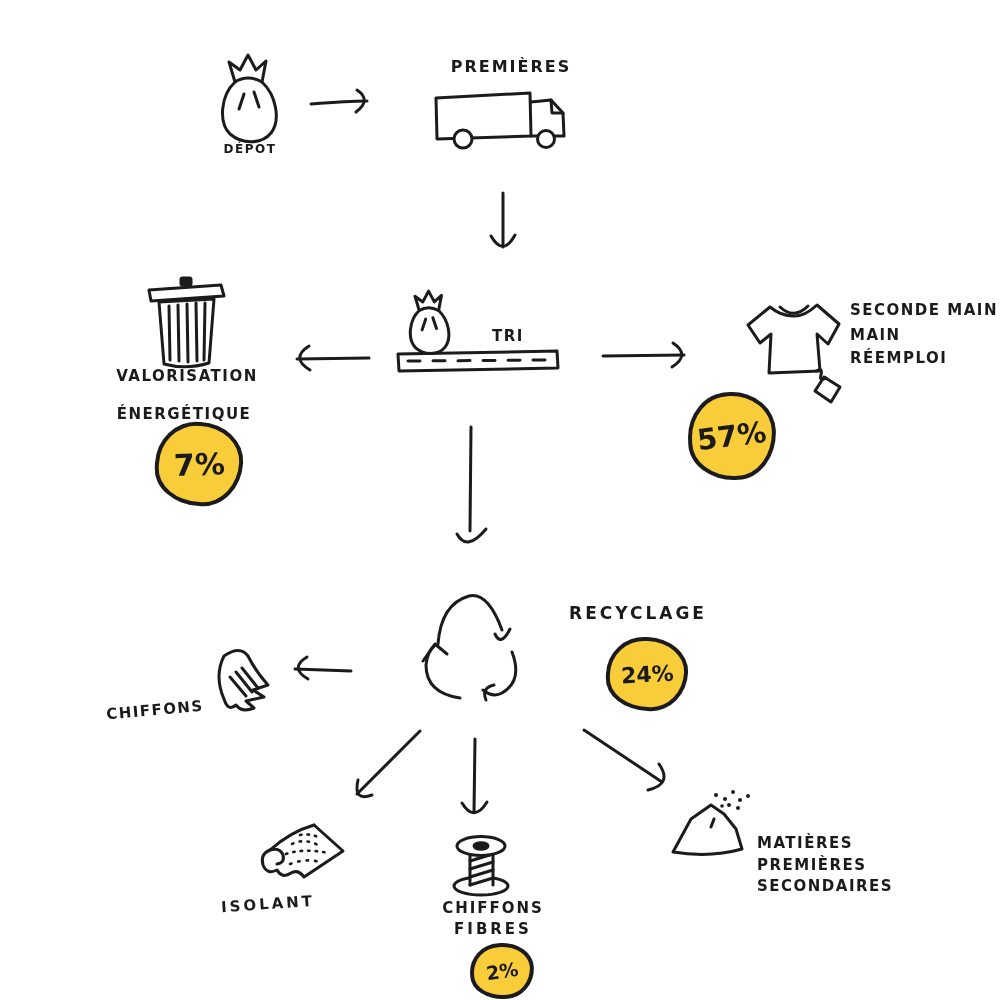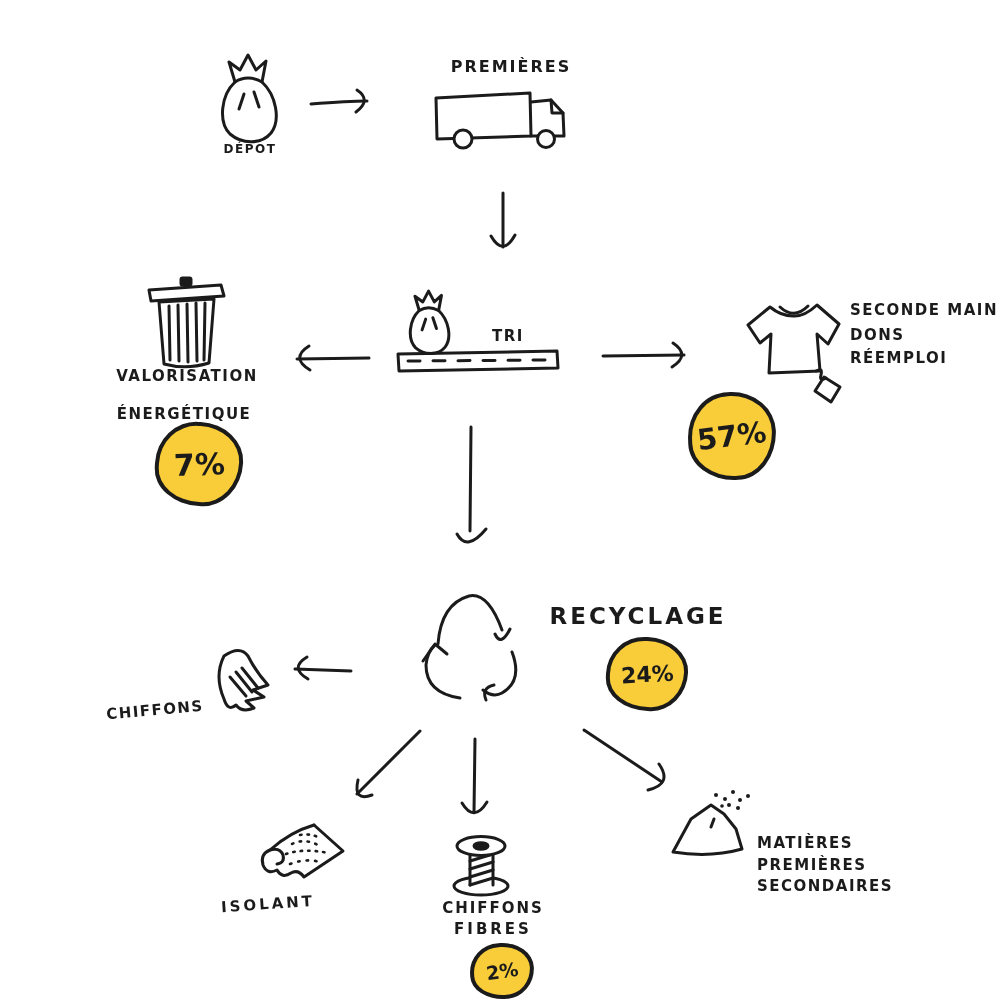--- a/index.html
+++ b/index.html
@@ -118,37 +118,37 @@
 
   <svg class="icon" style="left:738px;top:297px;width:112px;height:112px" viewBox="0 0 112 112">
     <g class="stroke" stroke-width="3.2">
       <path d="M32,10 L10,28 L22,46 L33,37 L31,76 L82,74 L79,37 L90,47 L101,27 L79,8 Q66,20 55,19 Q43,19 32,10 Z"></path>
       <path d="M42,10 Q56,23 70,9"></path>
       <path d="M78,74 Q85,70 83,78 Q81,85 88,81"></path>
       <path d="M86,80 L102,90 L93,105 L77,94 Z"></path>
     </g>
   </svg>
   <div class="label" style="left:850px;top:301px">SECONDE MAIN</div>
-  <div class="label" style="left:850px;top:326px">DONS</div>
+  <div class="label" style="left:850px;top:326px">MAIN</div>
   <div class="label" style="left:850px;top:349px">RÉEMPLOI</div>
   <div class="badge" style="left:688px;top:392px;width:80px;height:80px;transform:rotate(-2deg)">
     <span style="font-size:29px">57%</span>
   </div>
 
   <svg class="icon" style="left:413px;top:588px;width:122px;height:128px" viewBox="0 0 122 128">
     <g class="stroke" stroke-width="3.4">
       <path d="M25,56 Q28,16 56,8 Q75,4 89,42"></path>
       <path d="M82,46 Q88,59 97,41"></path>
       <path d="M99,64 Q110,93 89,105 Q80,110 70,102"></path>
       <path d="M81,97 Q68,100 73,112"></path>
       <path d="M47,110 Q13,105 13,77 Q14,64 22,57"></path>
       <path d="M10,73 L22,56 L34,66"></path>
     </g>
   </svg>
-  <div class="label center" style="left:638px;top:603px;font-size:23px;letter-spacing:3px">RECYCLAGE</div>
+  <div class="label center" style="left:638px;top:603px;font-size:17px;letter-spacing:3px">RECYCLAGE</div>
   <div class="badge" style="left:606px;top:637px;width:74px;height:66px;transform:rotate(2deg)">
     <span style="font-size:22px">24%</span>
   </div>
 
   <svg class="icon" style="left:196px;top:644px;width:98px;height:82px" viewBox="0 0 98 82">
     <g class="stroke" stroke-width="3.4">
       <path d="M28,12 Q44,1 52,12 Q60,28 72,41 L57,46 L68,53 L50,57 L58,64 Q46,69 40,61 Q32,68 28,55 Q18,32 28,12 Z"></path>
       <path d="M34,33 L50,52"></path>
         <path d="M40,28 L56,48"></path>
         <path d="M46,24 L62,44"></path>

